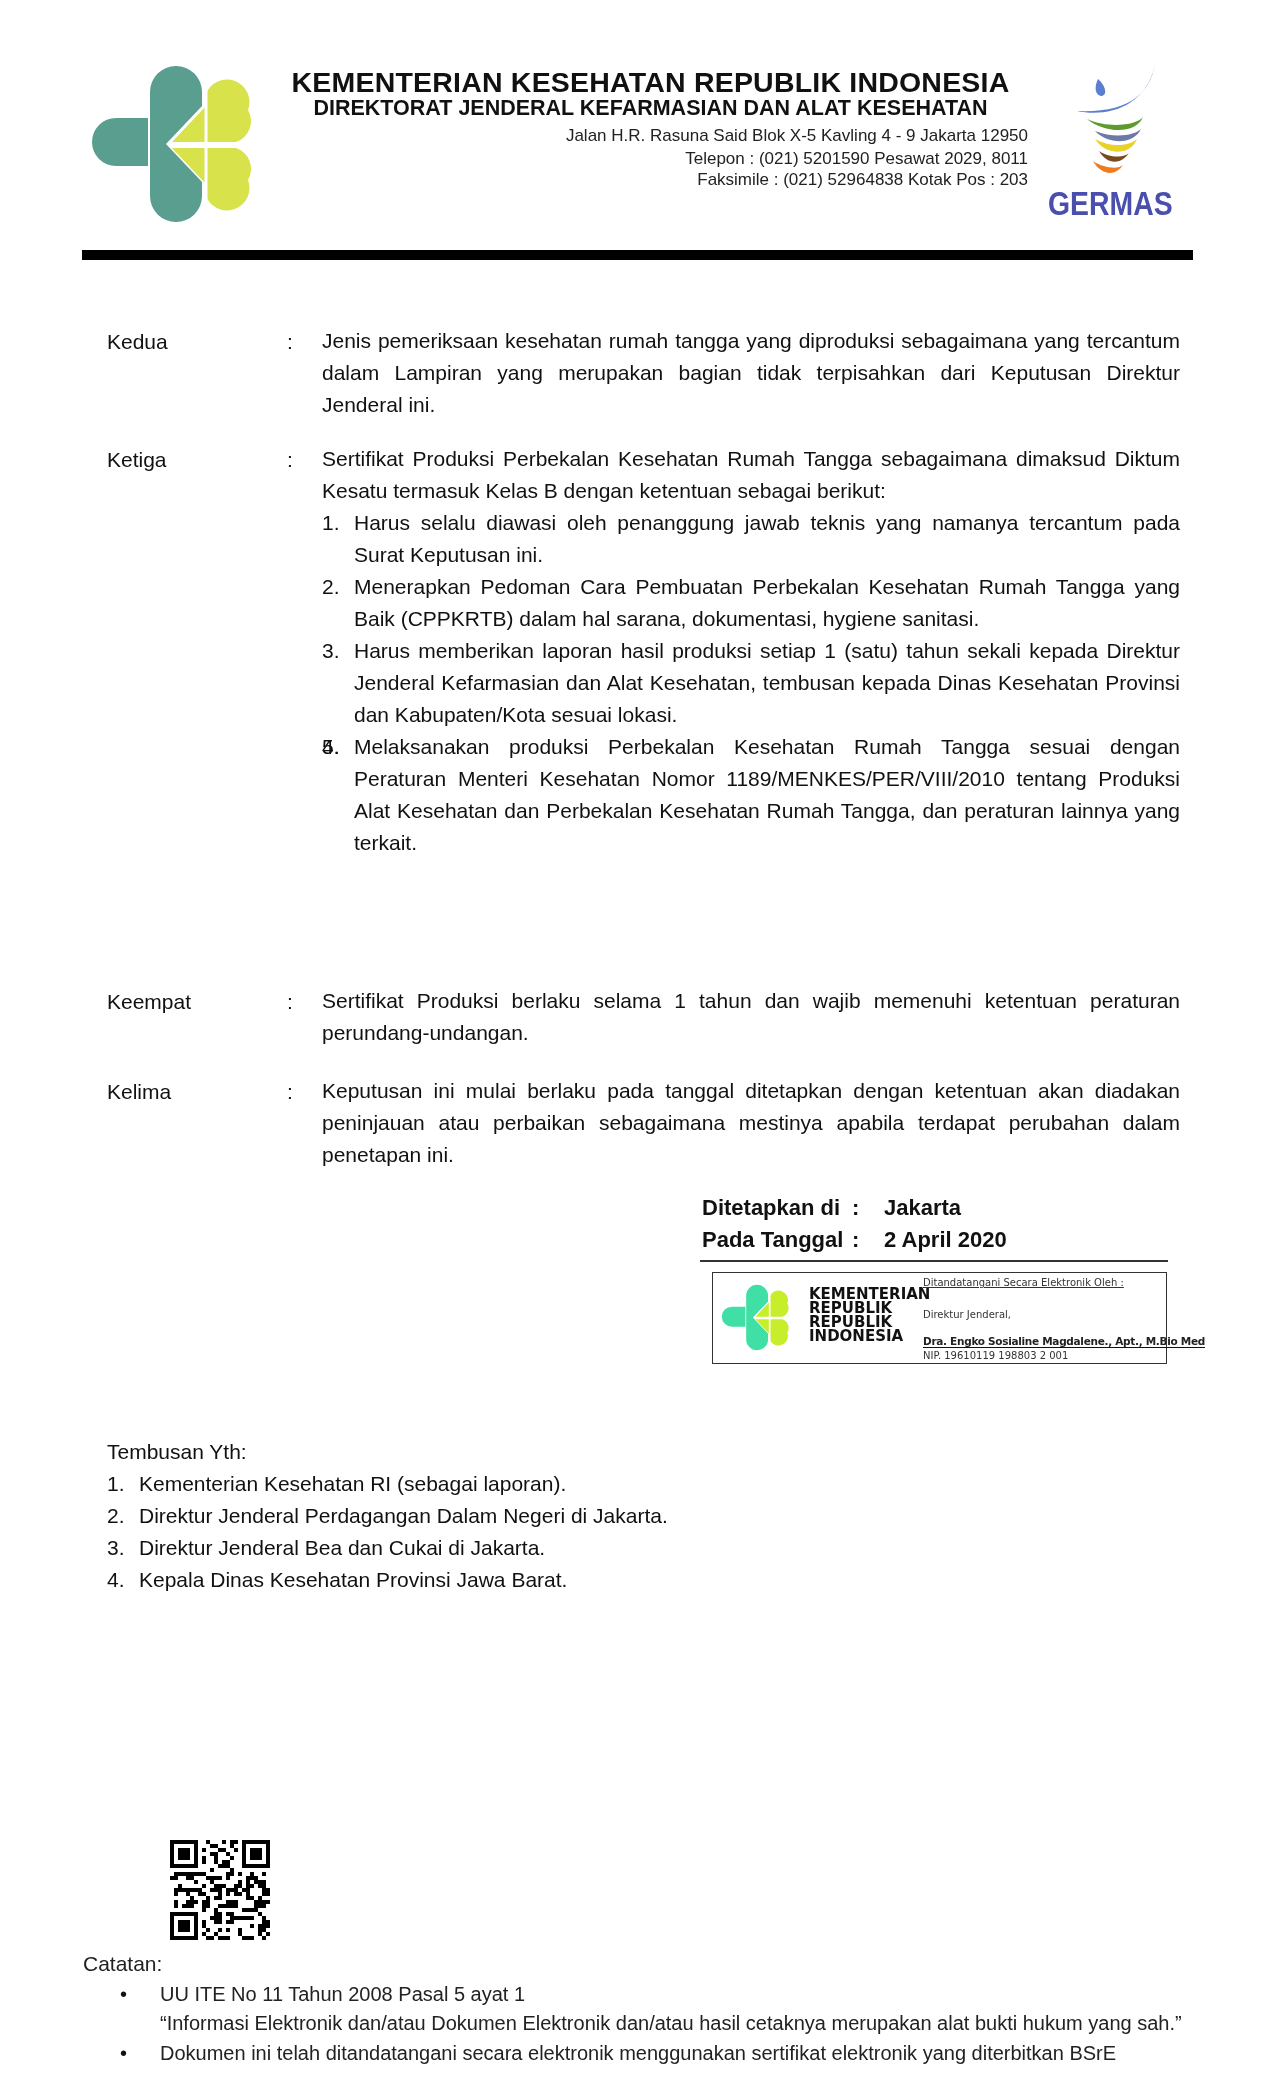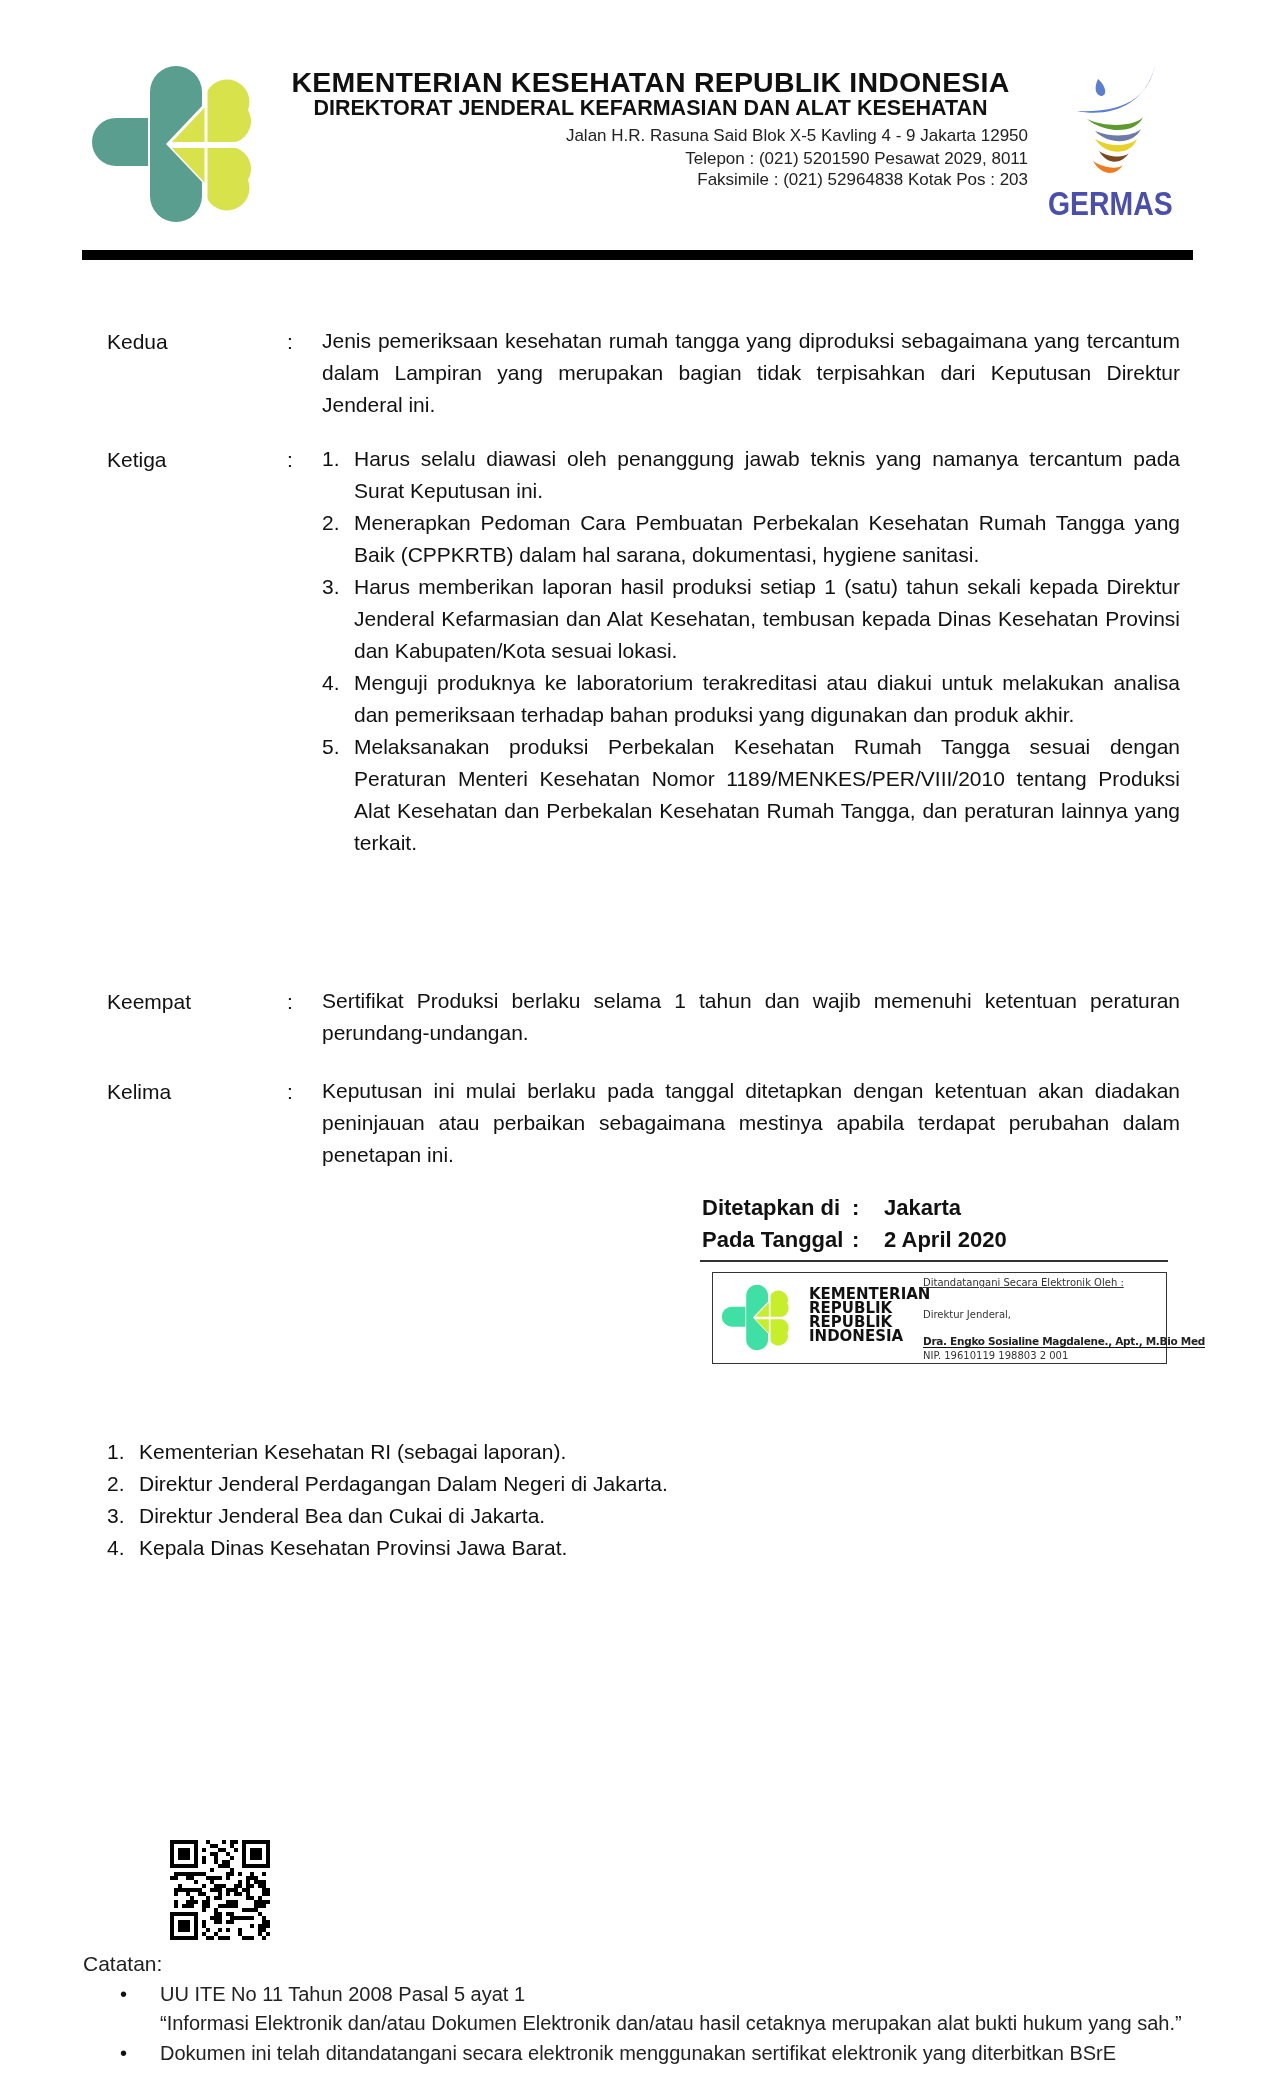--- a/index.html
+++ b/index.html
@@ -94,25 +94,26 @@
 
 <div class="abs label" style="top:330px">Kedua</div>
 <div class="abs colon" style="top:330px">:</div>
 <div class="abs para" style="top:325px">
   <p>Jenis pemeriksaan kesehatan rumah tangga yang diproduksi sebagaimana yang tercantum dalam Lampiran yang merupakan bagian tidak terpisahkan dari Keputusan Direktur Jenderal ini.</p>
 </div>
 
 <div class="abs label" style="top:448px">Ketiga</div>
 <div class="abs colon" style="top:448px">:</div>
 <div class="abs para" style="top:443px">
+  <p>Sertifikat Produksi Perbekalan Kesehatan Rumah Tangga sebagaimana dimaksud Diktum Kesatu termasuk Kelas B dengan ketentuan sebagai berikut:</p>
   <ol class="items">
     <li><span class="num">1.</span><span>Harus selalu diawasi oleh penanggung jawab teknis yang namanya tercantum pada Surat Keputusan ini.</span></li>
     <li><span class="num">2.</span><span>Menerapkan Pedoman Cara Pembuatan Perbekalan Kesehatan Rumah Tangga yang Baik (CPPKRTB) dalam hal sarana, dokumentasi, hygiene sanitasi.</span></li>
     <li><span class="num">3.</span><span>Harus memberikan laporan hasil produksi setiap 1 (satu) tahun sekali kepada Direktur Jenderal Kefarmasian dan Alat Kesehatan, tembusan kepada Dinas Kesehatan Provinsi dan Kabupaten/Kota sesuai lokasi.</span></li>
-    <li><span class="num">4.</span><span>Menguji produknya ke laboratorium terakreditasi atau diakui untuk melakukan analisa dan pemeriksaan terhadap bahan produksi yang digunakan dan produk akhir.</span></li>
+    <li><span class="num">4.</span></li>
     <li><span class="num">5.</span><span>Melaksanakan produksi Perbekalan Kesehatan Rumah Tangga sesuai dengan Peraturan Menteri Kesehatan Nomor 1189/MENKES/PER/VIII/2010 tentang Produksi Alat Kesehatan dan Perbekalan Kesehatan Rumah Tangga, dan peraturan lainnya yang terkait.</span></li>
   </ol>
 </div>
 
 <div class="abs label" style="top:990px">Keempat</div>
 <div class="abs colon" style="top:990px">:</div>
 <div class="abs para" style="top:985px">
   <p>Sertifikat Produksi berlaku selama 1 tahun dan wajib memenuhi ketentuan peraturan perundang-undangan.</p>
 </div>
 
@@ -159,20 +160,21 @@
     <div>REPUBLIK</div>
     <div>INDONESIA</div>
   </div>
   <div class="abs" id="sig-intro">Ditandatangani Secara Elektronik Oleh :</div>
   <div class="abs" id="sig-role">Direktur Jenderal,</div>
   <div class="abs" id="sig-name">Dra. Engko Sosialine Magdalene., Apt., M.Bio Med</div>
   <div class="abs" id="sig-nip">NIP. 19610119 198803 2 001</div>
 </div>
 
 <div class="abs" id="cc">
+  <div>Tembusan Yth:</div>
   <div class="item">
       <span class="n">1.</span>
       <span>Kementerian Kesehatan RI (sebagai laporan).</span>
     </div>
   <div class="item">
       <span class="n">2.</span>
       <span>Direktur Jenderal Perdagangan Dalam Negeri di Jakarta.</span>
     </div>
   <div class="item">
       <span class="n">3.</span>

